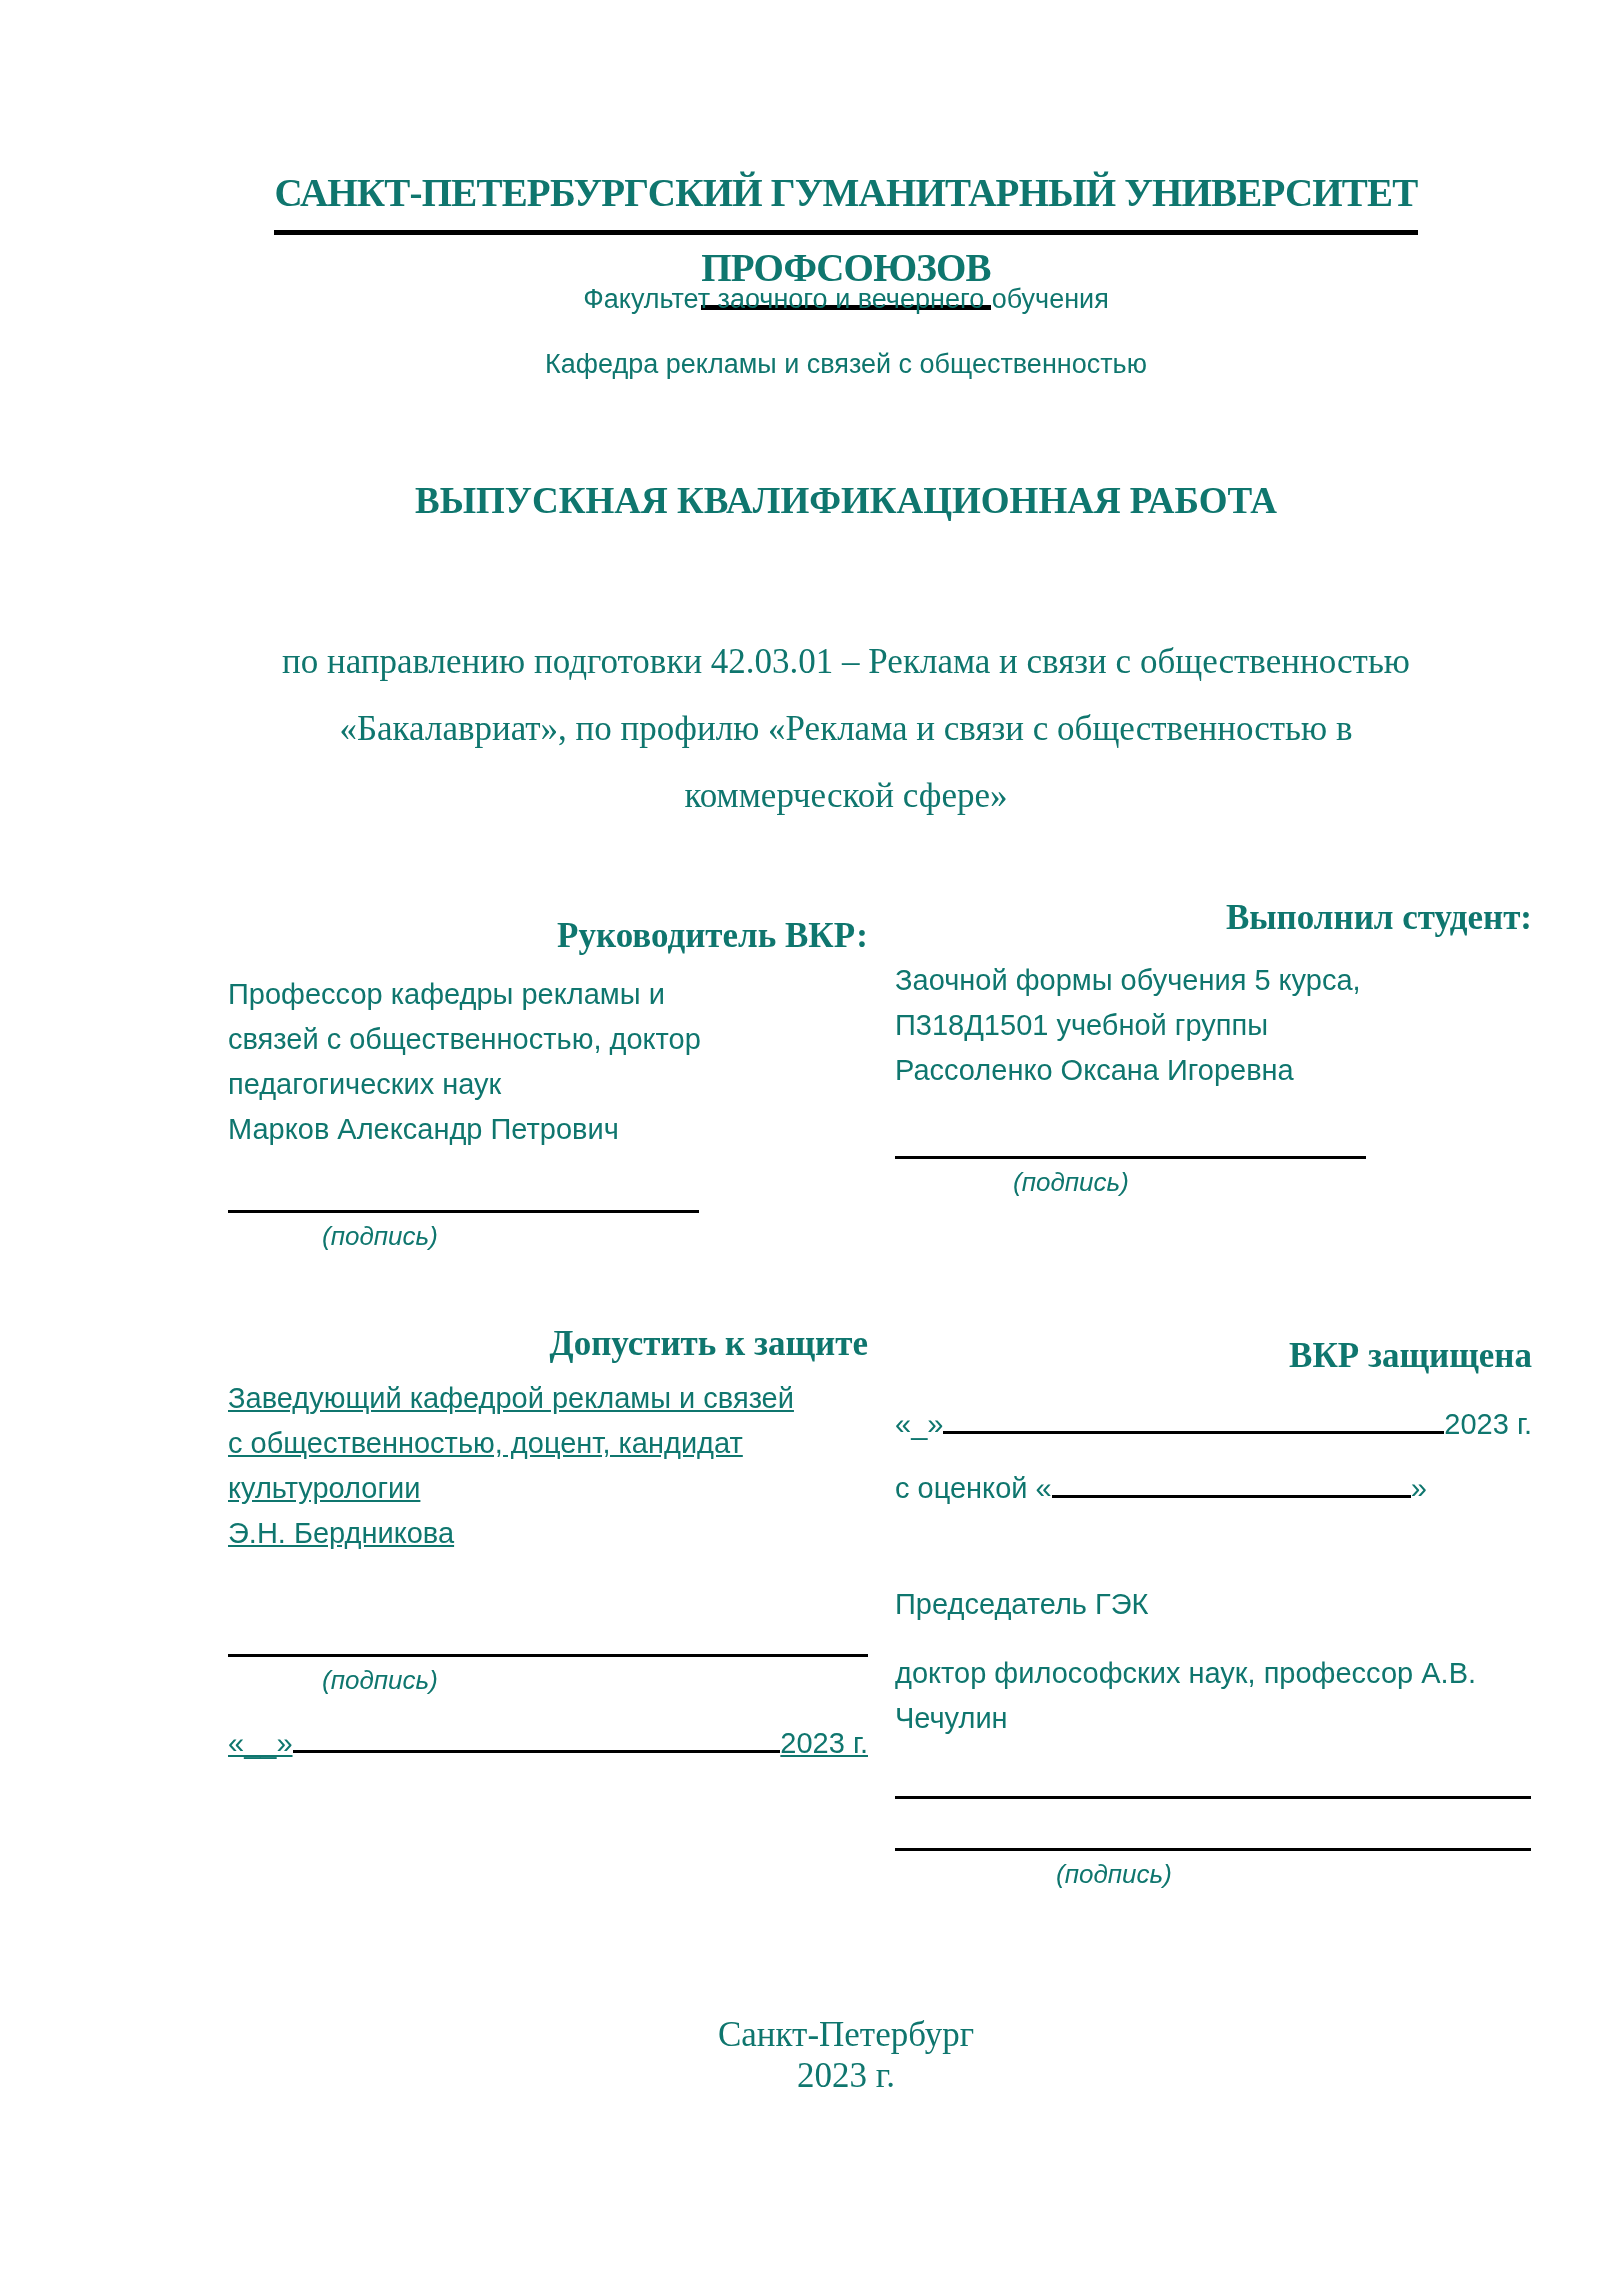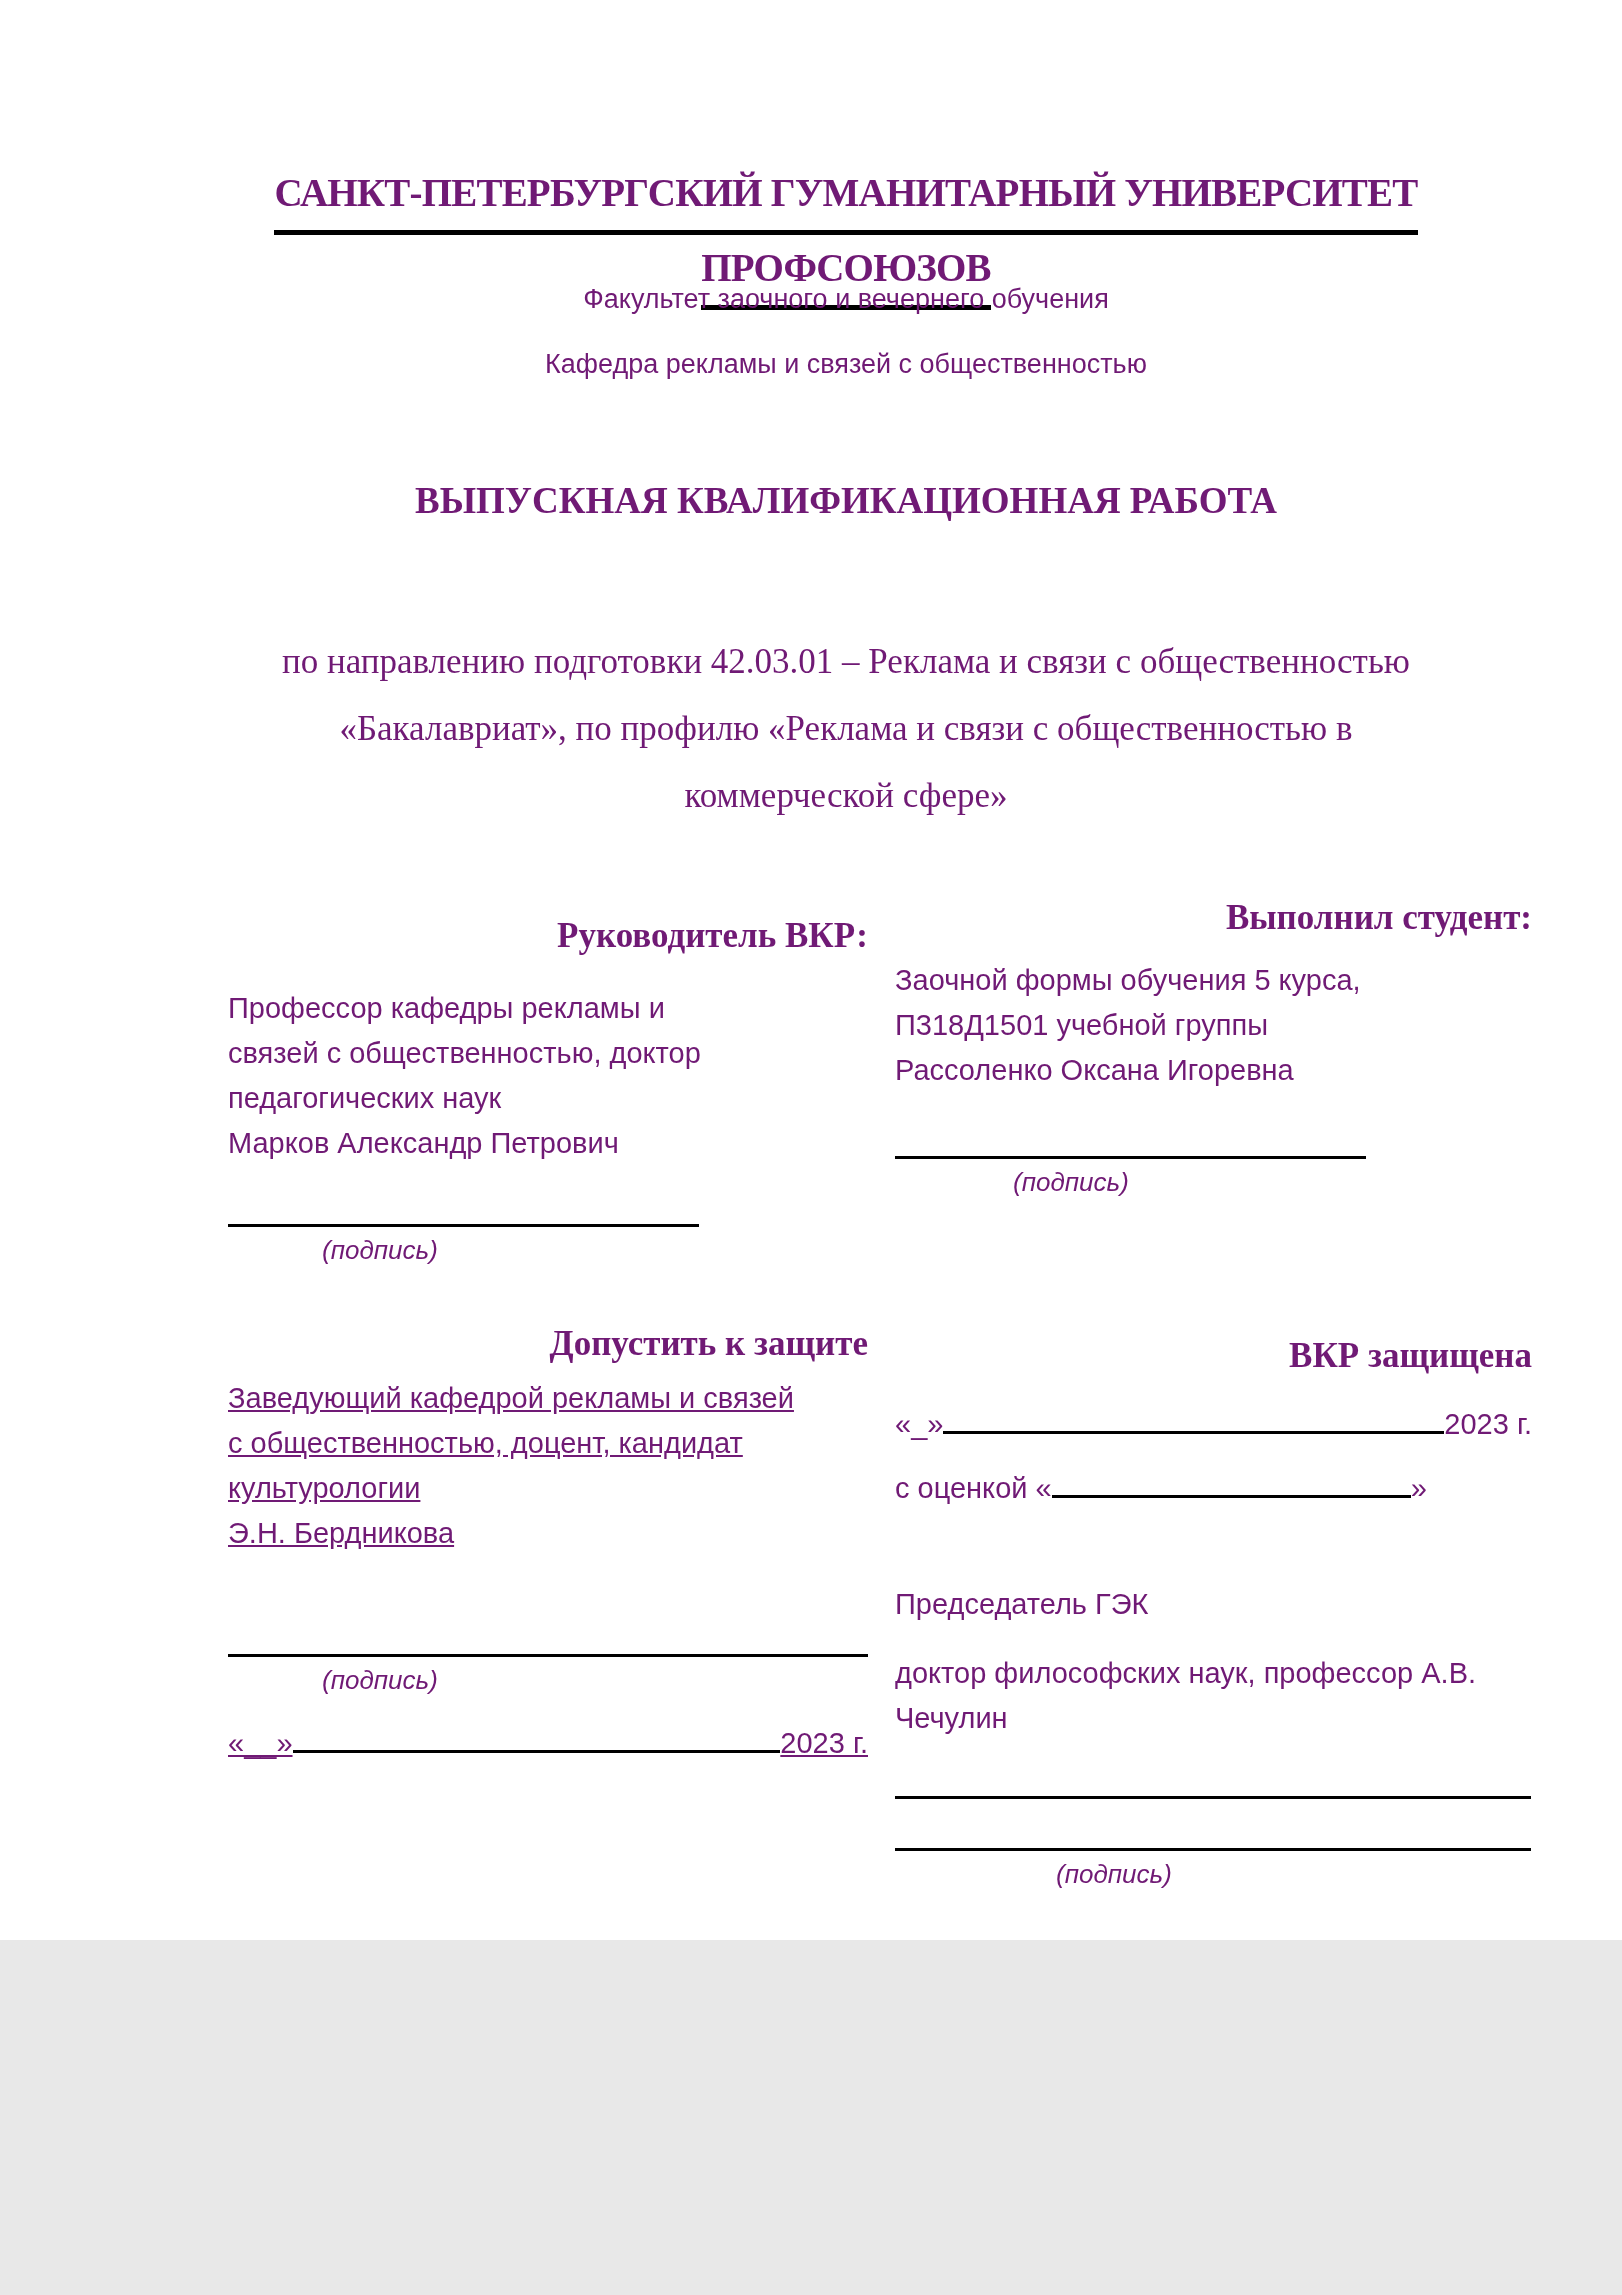--- a/index.html
+++ b/index.html
@@ -1,22 +1,22 @@
 <!DOCTYPE html>
 <html lang="ru" style="font-size:12.6px"><head>
 <meta charset="utf-8">
 <style>
   html, body { margin: 0; padding: 0; background: #e8e8e8; }
   .page {
     position: relative;
     width: 1623px;
-    height: 1940px;
+    height: 2295px;
     margin: 0 auto;
     background: #ffffff;
-    color: #701a75;
+    color: #0f766e;
     overflow: hidden;
   }
   .serif { font-family: "Liberation Serif", serif; }
   .sans  { font-family: "Liberation Sans", sans-serif; }
 
   .abs { position: absolute; }
   .centered { left: 157px; width: 1378px; text-align: center; white-space: nowrap; }
 
   
   #university {
@@ -75,21 +75,21 @@
     white-space: nowrap;
   }
   .fill-line {
     flex: 1 1 auto;
     border-bottom: 3.1px solid #000;
     height: 35px;
   }
 
   
   #supervisor-block { top: 915px; }
-  #supervisor-block .desc { margin-top: 30px; }
+  #supervisor-block .desc { margin-top: 16px; }
   #supervisor-block .sig-line { margin-top: 58px; }
 
   #student-block { top: 897px; }
   #student-block .desc { margin-top: 19.6px; }
   #student-block .sig-line { margin-top: 63px; }
   #student-block .sig-label { margin-left: 118px; }
 
   #admission-block { top: 1323px; }
   #admission-block .desc { margin-top: 11.8px; text-decoration: underline; }
   #admission-block .sig-line { margin-top: 98px; }

